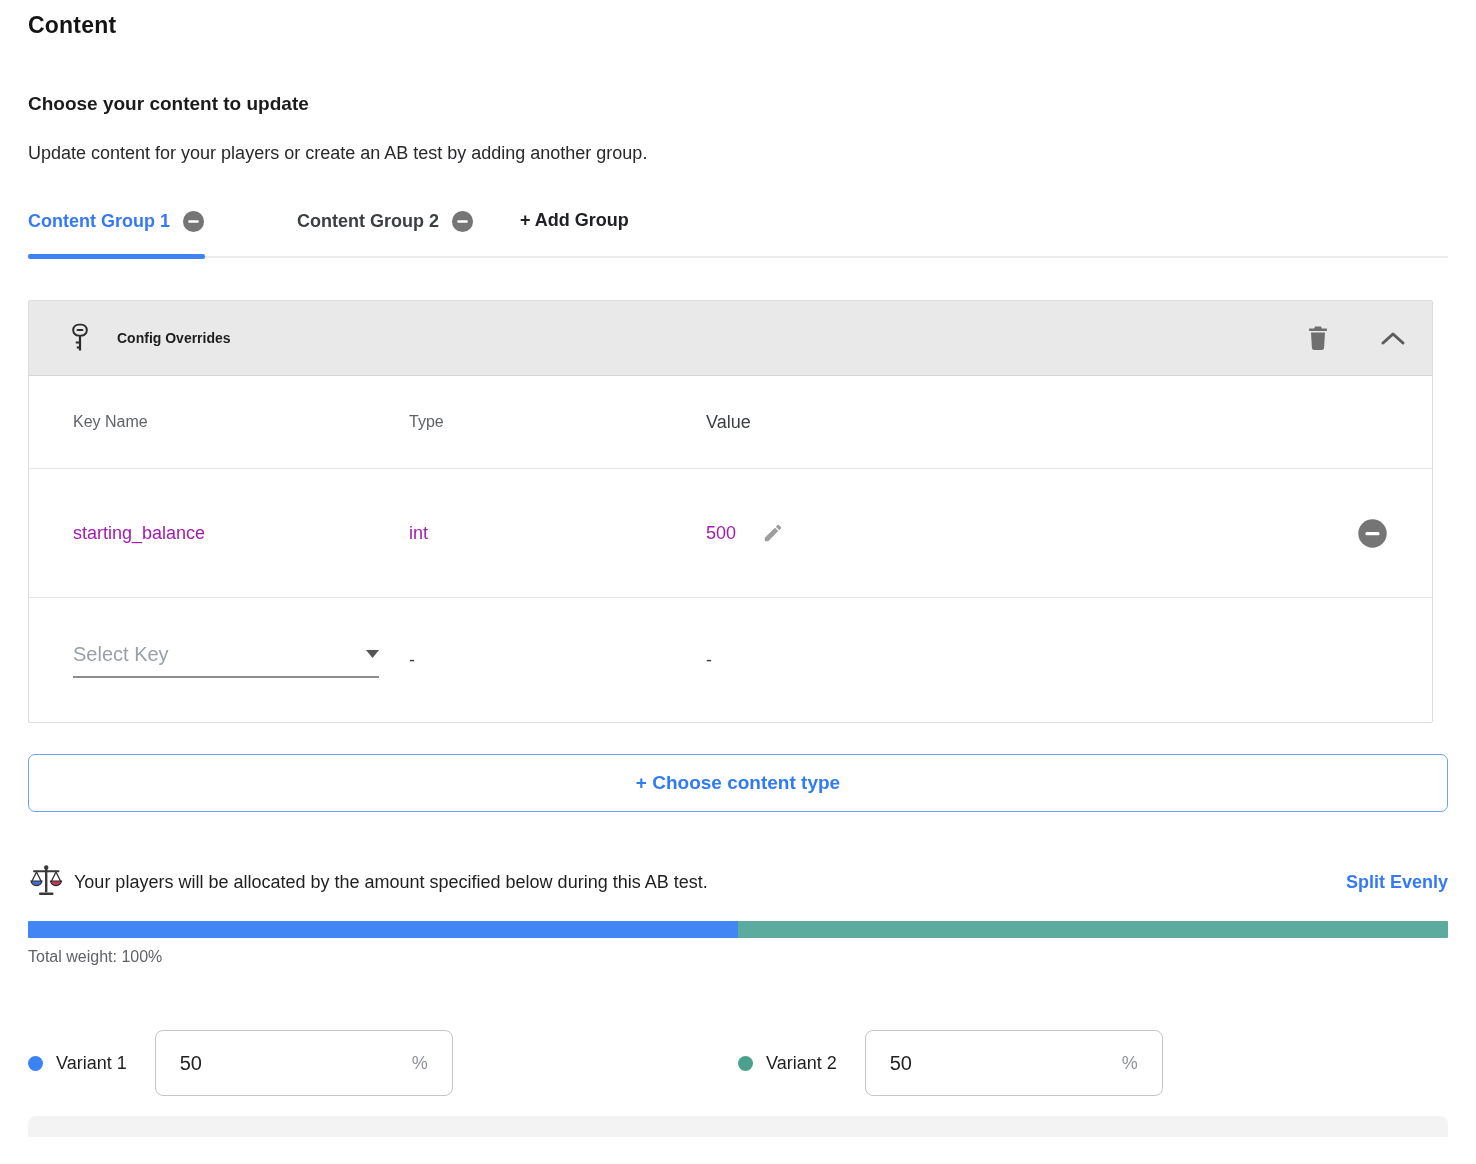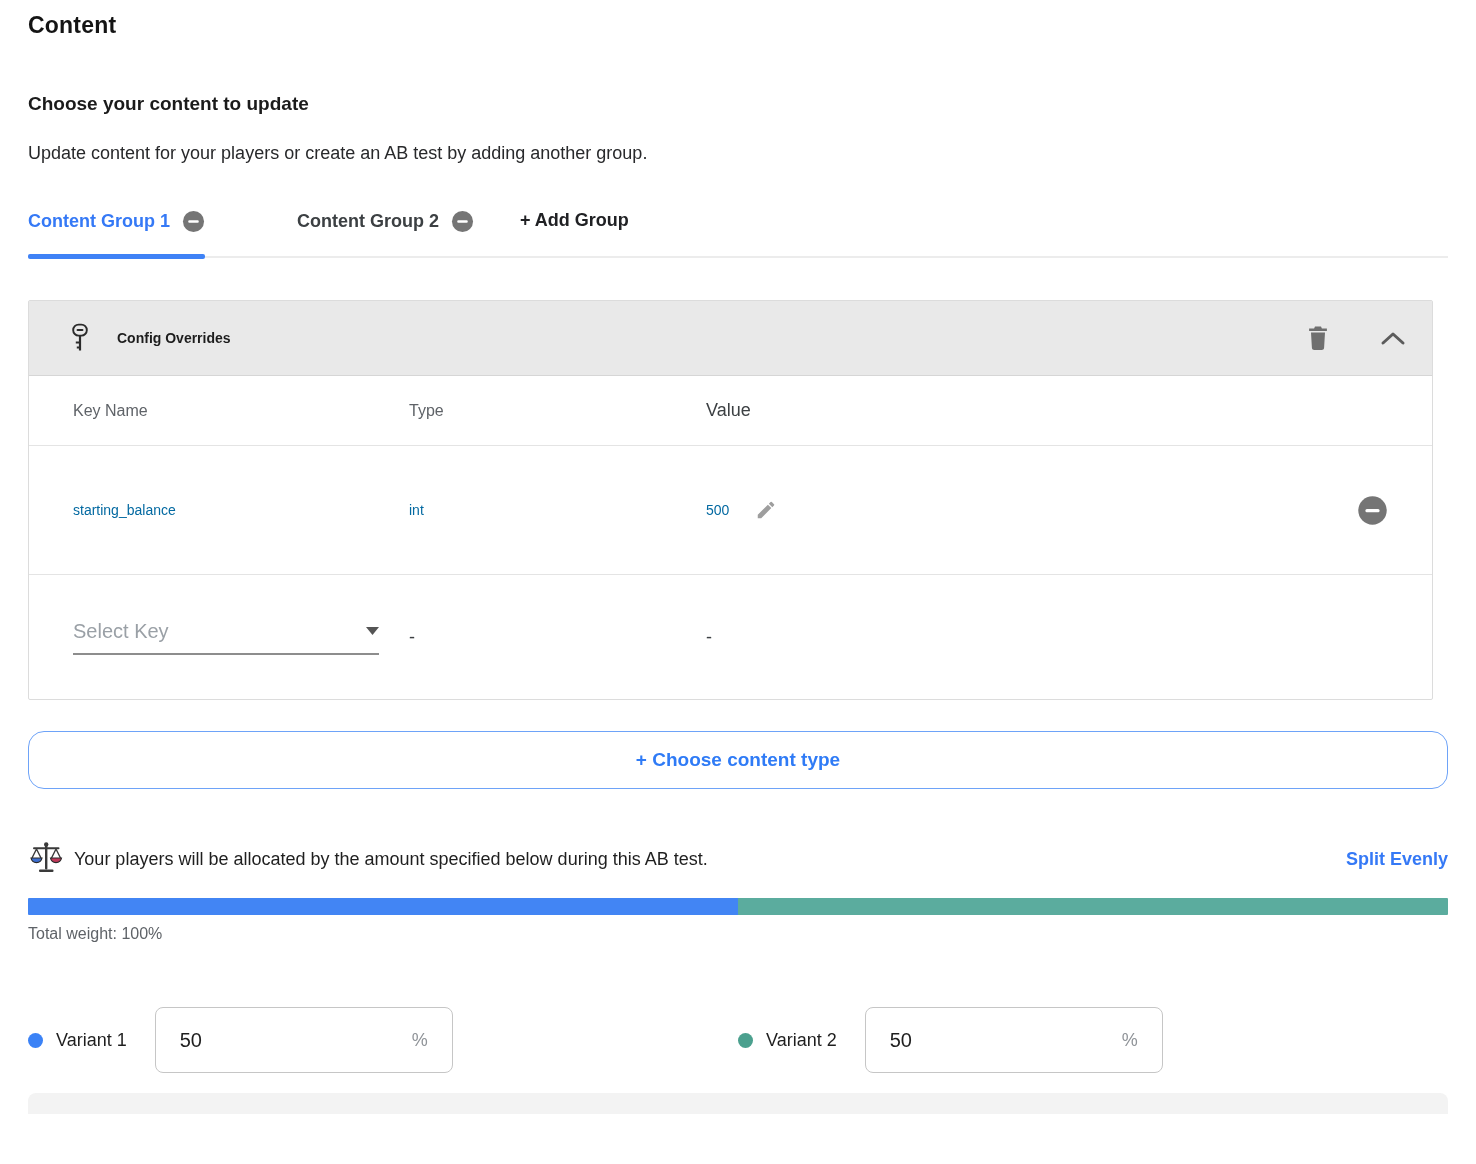--- a/index.html
+++ b/index.html
@@ -28,33 +28,33 @@
 
   
   .card { margin-top:42px; margin-right:15px; border:1px solid #dcdcdc; border-radius:2px; background:#fff; }
   .card-header { height:75px; background:#e9e9e9; border-bottom:1px solid #d6d6d6; display:flex; align-items:center; padding:0 26px 0 38px; }
   .card-header .key-ic { width:26px; height:30px; margin-right:24px; }
   .card-title { font-size:14px; font-weight:700; color:#1d1d1d; flex:1; }
   .hdr-actions { display:flex; align-items:center; gap:50px; }
   .icon-btn { background:none; border:none; cursor:pointer; display:flex; align-items:center; justify-content:center; padding:0; }
 
   .cfg-grid { display:grid; grid-template-columns:336px 297px 1fr 120px; align-items:center; padding-left:44px; }
-  .thead-row { height:70px; border-bottom:1px solid #e4e4e4; }
+  .thead-row { height:93px; border-bottom:1px solid #e4e4e4; }
   .thead-row .col-h { font-size:16px; color:#5f6368; }
   .data-row { height:129px; border-bottom:1px solid #e4e4e4; }
-  .cell { font-size:14px; color:#0369a1; }
+  .cell { font-size:18px; color:#a21caf; }
   .value-cell { display:flex; align-items:center; gap:26px; }
   .row-remove { justify-self:center; }
   .select-row { height:124px; }
   .select-key { width:306px; display:flex; align-items:center; justify-content:space-between; border-bottom:2px solid #8d8d8d; padding-bottom:10px; cursor:pointer; }
   .select-key .ph { font-size:20px; color:#9aa0a6; }
   .dash { font-size:18px; color:#3c4043; }
 
   
-  .choose-btn { margin-top:31px; width:1420px; height:58px; background:#fff; border:1px solid #6ea3f8; border-radius:16px;
+  .choose-btn { margin-top:31px; width:1420px; height:58px; background:#fff; border:1px solid #6ea3f8; border-radius:7px;
     font-family:inherit; font-size:19px; font-weight:700; color:#2f7bf6; cursor:pointer; display:flex; align-items:center; justify-content:center; }
 
   
   .alloc-row { margin-top:52px; width:1420px; display:flex; align-items:center;gap:35px; }
   .alloc-left { display:flex; align-items:center; gap:10px; flex:1; }
   .alloc-msg { font-size:18px; color:#1f1f1f; }
   .split-link { font-size:18px; font-weight:700; color:#3579f6; cursor:pointer; }
   .weight-bar { margin-top:21px; width:1420px; height:17px; display:flex; overflow:hidden; border-radius:1px; }
   .weight-bar .seg { height:100%; }
   .total-weight { margin-top:10px; font-size:16px; color:#5f6368; }

